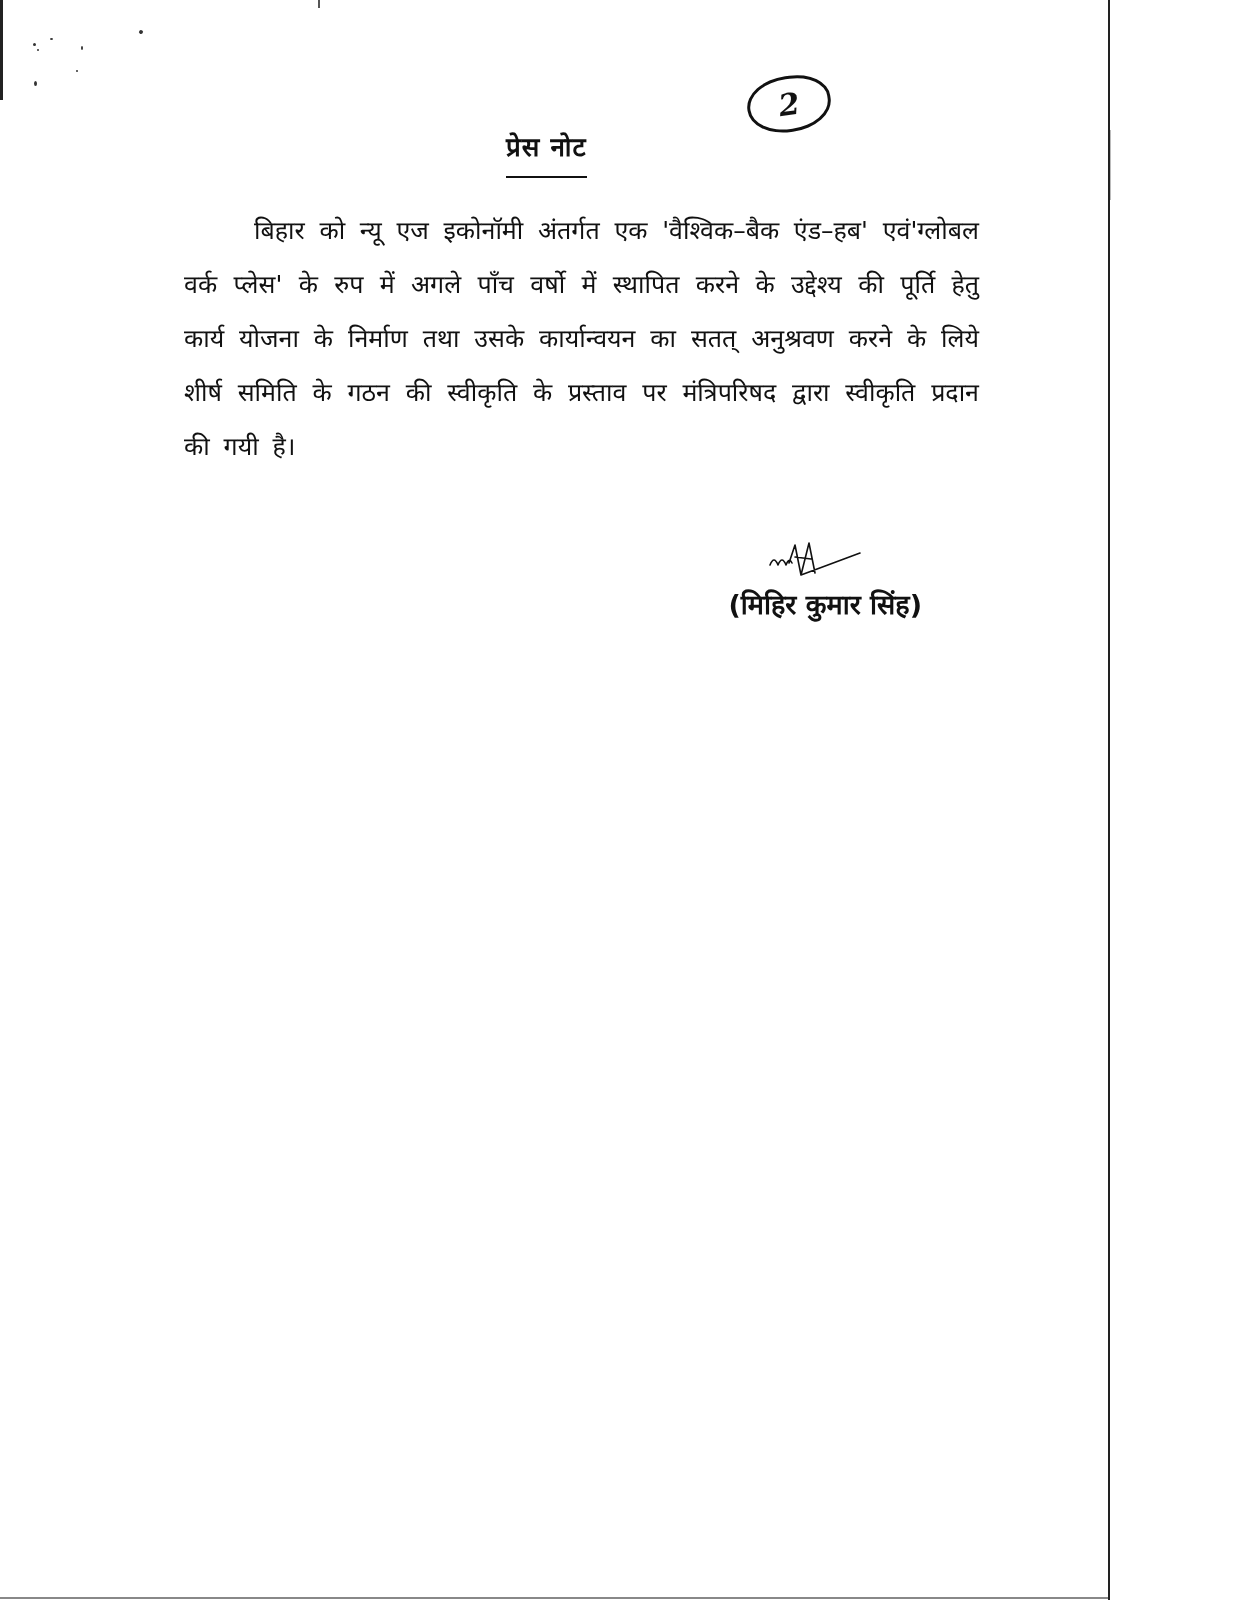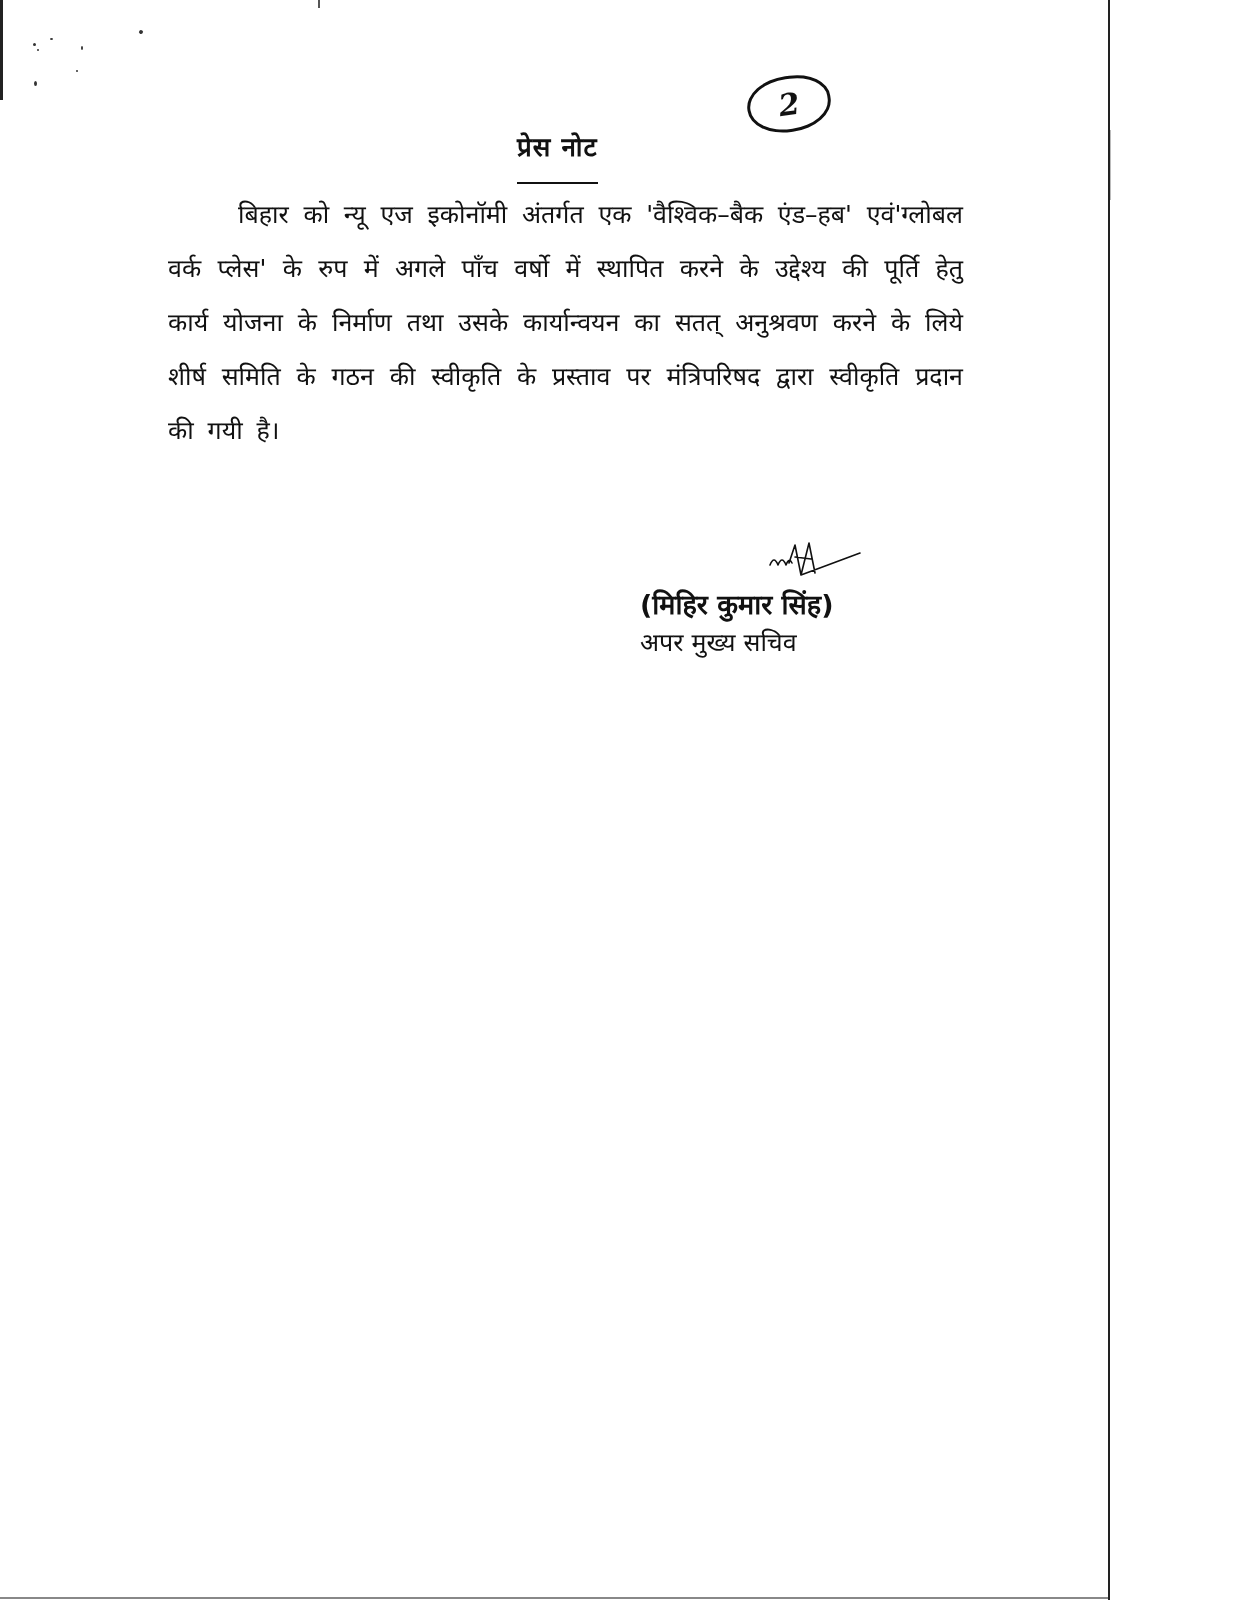--- a/index.html
+++ b/index.html
@@ -15,34 +15,34 @@
     .top-mark { position: absolute; left: 318px; top: 0; width: 2px; height: 8px; background: #555; }
 
     .page-number {
       position: absolute; left: 747px; top: 76px; width: 78px; height: 50px;
       border: 3px solid #111; border-radius: 50% 45% 50% 48%;
       transform: rotate(-8deg);
       display: flex; align-items: center; justify-content: center;
       font-family: "DejaVu Serif", serif; font-size: 30px; font-style: italic; font-weight: bold;
     }
     .title {
-      position: absolute; left: 517px; top: 128px;
+      position: absolute; left: 506px; top: 128px;
       font-size: 26px; font-weight: bold; letter-spacing: 1px;
-      border-bottom: 2px solid #111; padding-bottom: 18px;
+      border-bottom: 2px solid #111; padding-bottom: 12px;
     }
     .body-text {
       position: absolute; left: 168px; top: 188px; width: 795px;
       font-size: 25px; line-height: 54px; text-align: justify;
       text-indent: 70px; word-spacing: 6px;
     }
     .signature {
       position: absolute; left: 765px; top: 535px; width: 100px; height: 50px;
     }
     .signatory {
-      position: absolute; left: 640px; top: 585px; width: 300px; text-align: left;
+      position: absolute; left: 622px; top: 585px; width: 300px; text-align: right;
     }
     .sig-name { font-size: 27px; font-weight: bold; line-height: 40px; }
     .sig-designation { font-size: 25px; line-height: 36px; }
     .sig-dept { font-size: 25px; line-height: 36px; }
   </style>
 </head>
 <body>
 
 <div class="left-edge"></div>
 <div class="top-mark"></div>
@@ -56,22 +56,21 @@
 <div class="right-border"></div>
 <div class="right-border-faint"></div>
 <div class="bottom-line"></div>
 
 <div class="page-number">
   <span>2</span>
 </div>
 
 <div class="title">प्रेस नोट</div>
 
-<p class="body-text" style="margin:0;">बिहार को न्यू एज इकोनॉमी अंतर्गत एक 'वैश्विक–बैक एंड–हब' एवं'ग्लोबल वर्क प्लेस' के रुप में अगले पाँच वर्षो में स्थापित करने के उद्देश्य की पूर्ति हेतु कार्य योजना के निर्माण तथा उसके कार्यान्वयन का सतत् अनुश्रवण करने के लिये शीर्ष समिति के गठन की स्वीकृति के प्रस्ताव पर मंत्रिपरिषद द्वारा स्वीकृति प्रदान की गयी है।</p>
+<p class="body-text" style="margin:16px;">बिहार को न्यू एज इकोनॉमी अंतर्गत एक 'वैश्विक–बैक एंड–हब' एवं'ग्लोबल वर्क प्लेस' के रुप में अगले पाँच वर्षो में स्थापित करने के उद्देश्य की पूर्ति हेतु कार्य योजना के निर्माण तथा उसके कार्यान्वयन का सतत् अनुश्रवण करने के लिये शीर्ष समिति के गठन की स्वीकृति के प्रस्ताव पर मंत्रिपरिषद द्वारा स्वीकृति प्रदान की गयी है।</p>
 
 <svg class="signature" viewBox="0 0 100 50">
   <path d="M5 30 q4 -10 8 0 q4 -10 8 0 q3 -8 6 -2 M24 28 L30 10 L36 40 L44 8 L50 38 M30 22 L46 24 M36 40 L95 18" fill="none" stroke="#111" stroke-width="1.6" stroke-linecap="round" stroke-linejoin="round"></path>
 </svg>
 
 <div class="signatory">
   <div class="sig-name">(मिहिर कुमार सिंह)</div>
-  <div class="sig-designation">अपर मुख्य सचिव</div>
 </div>
 
 </body></html>

